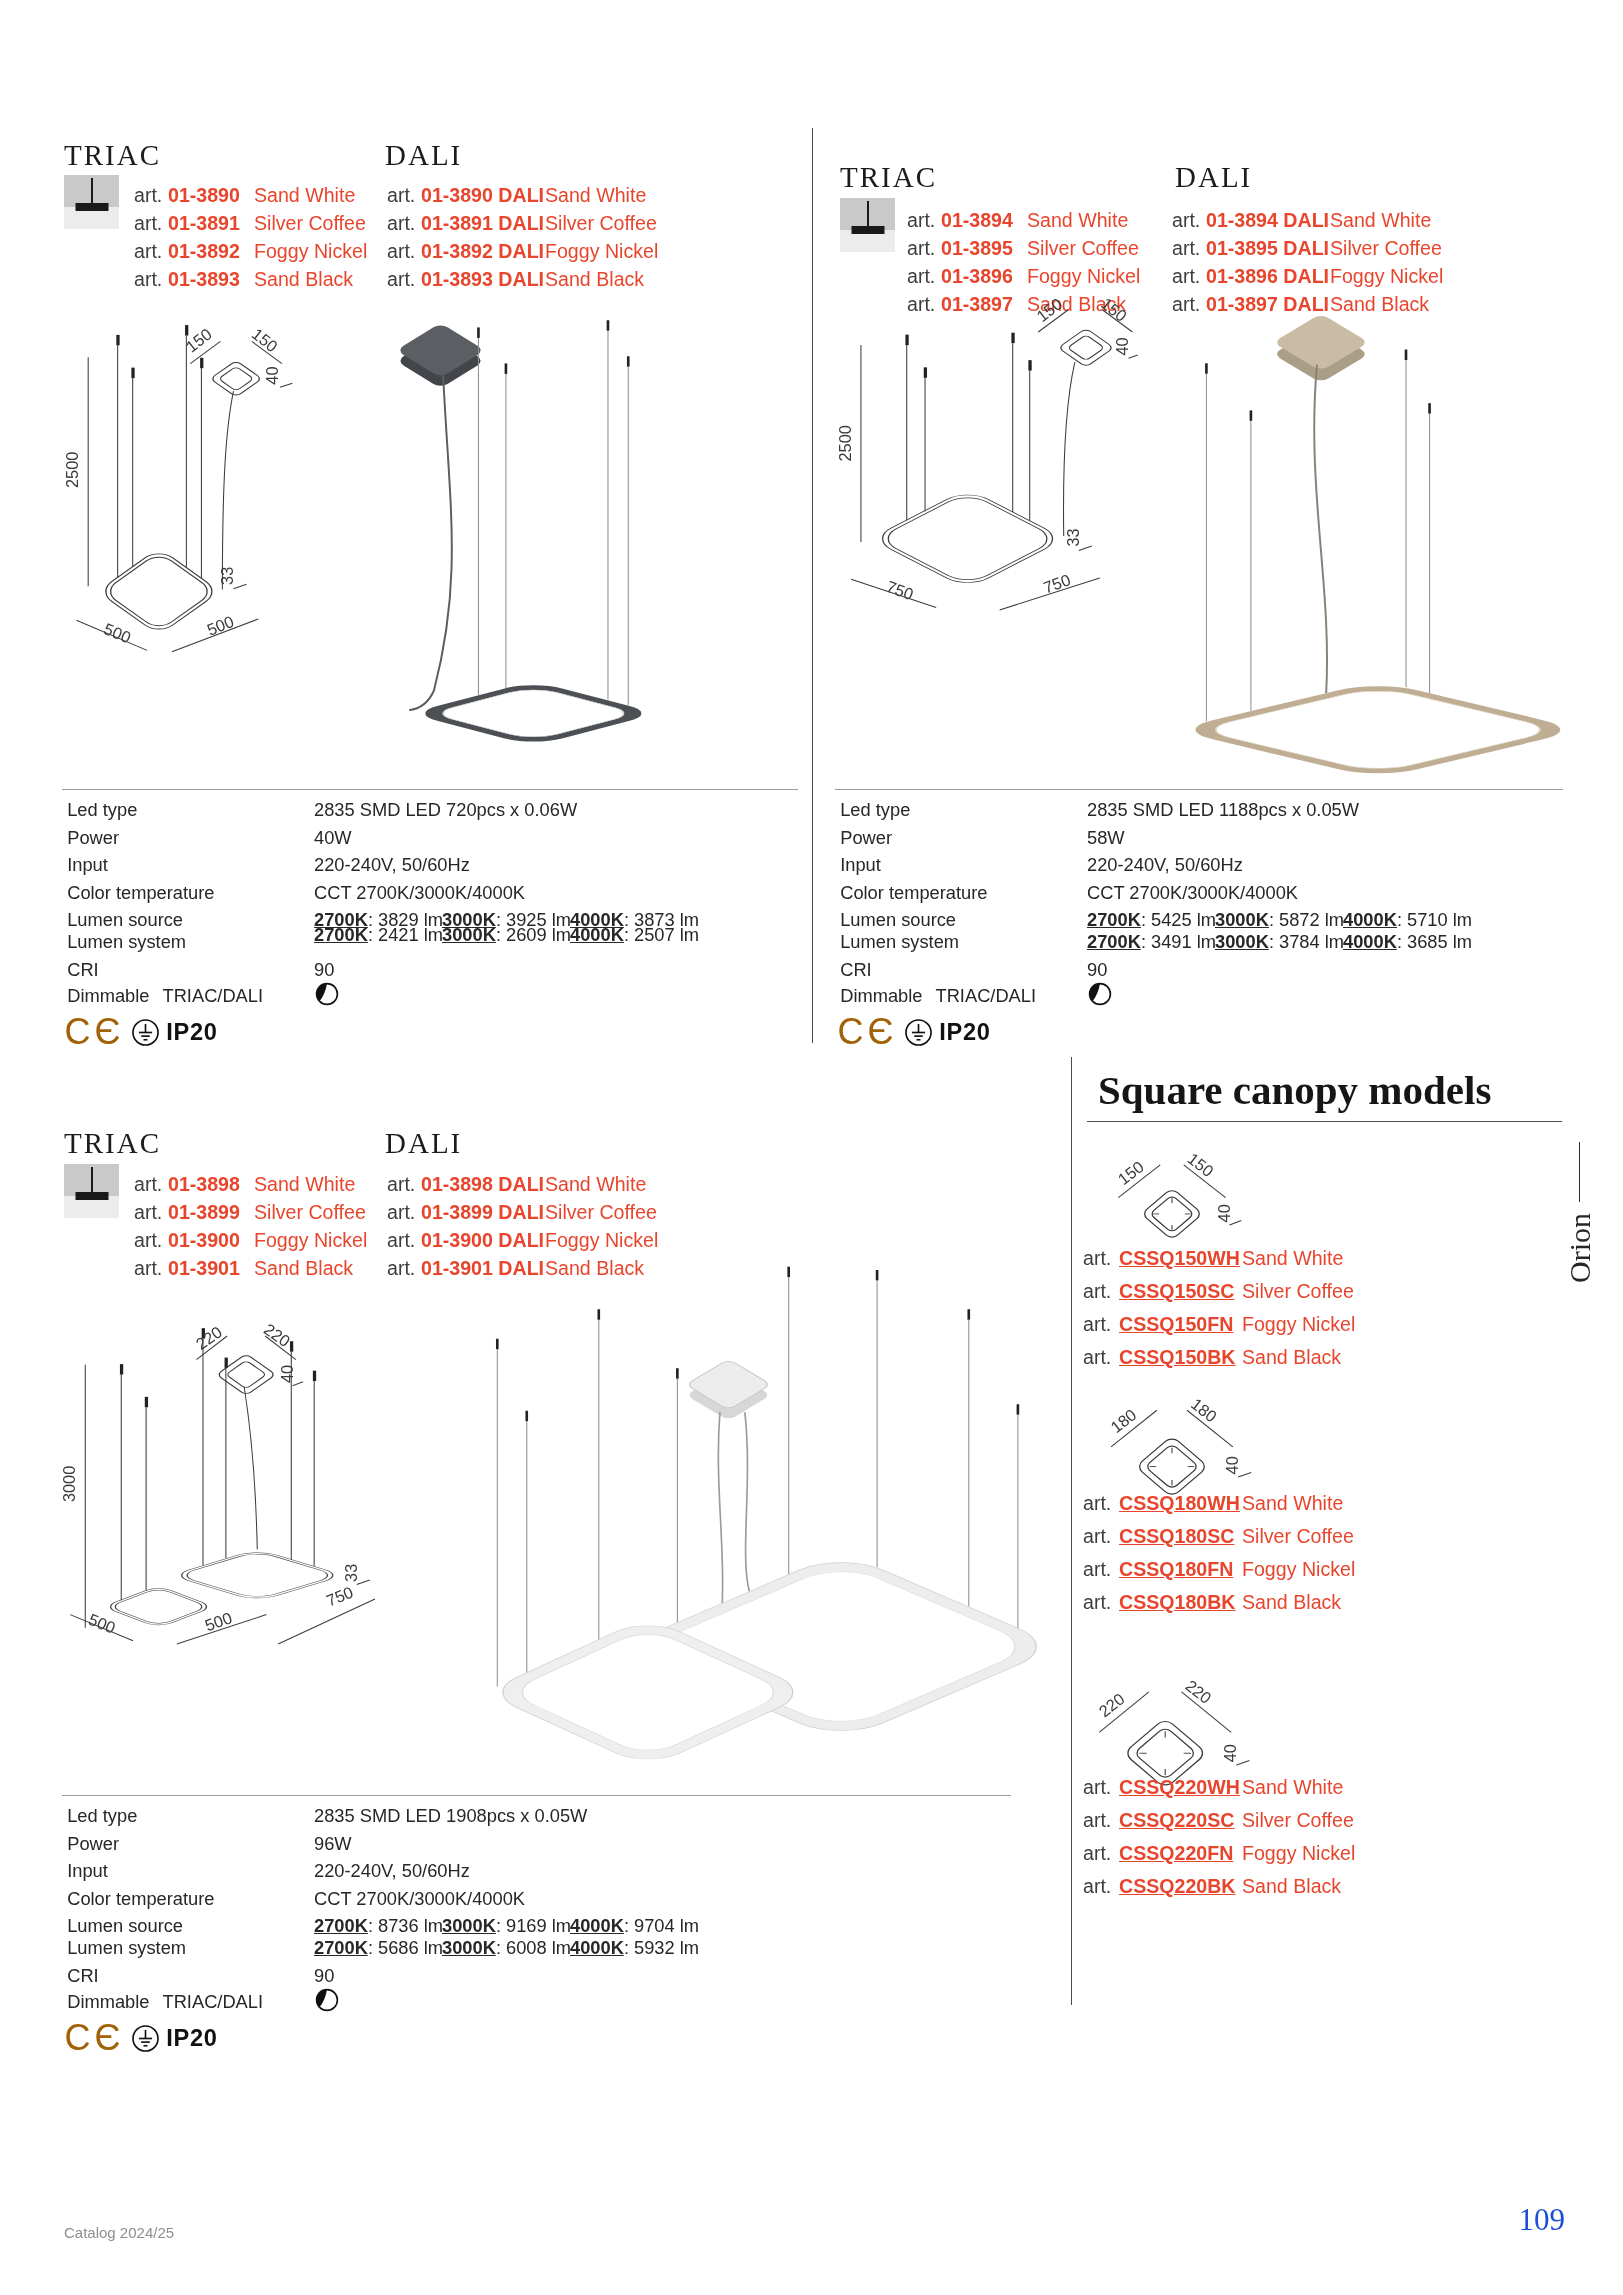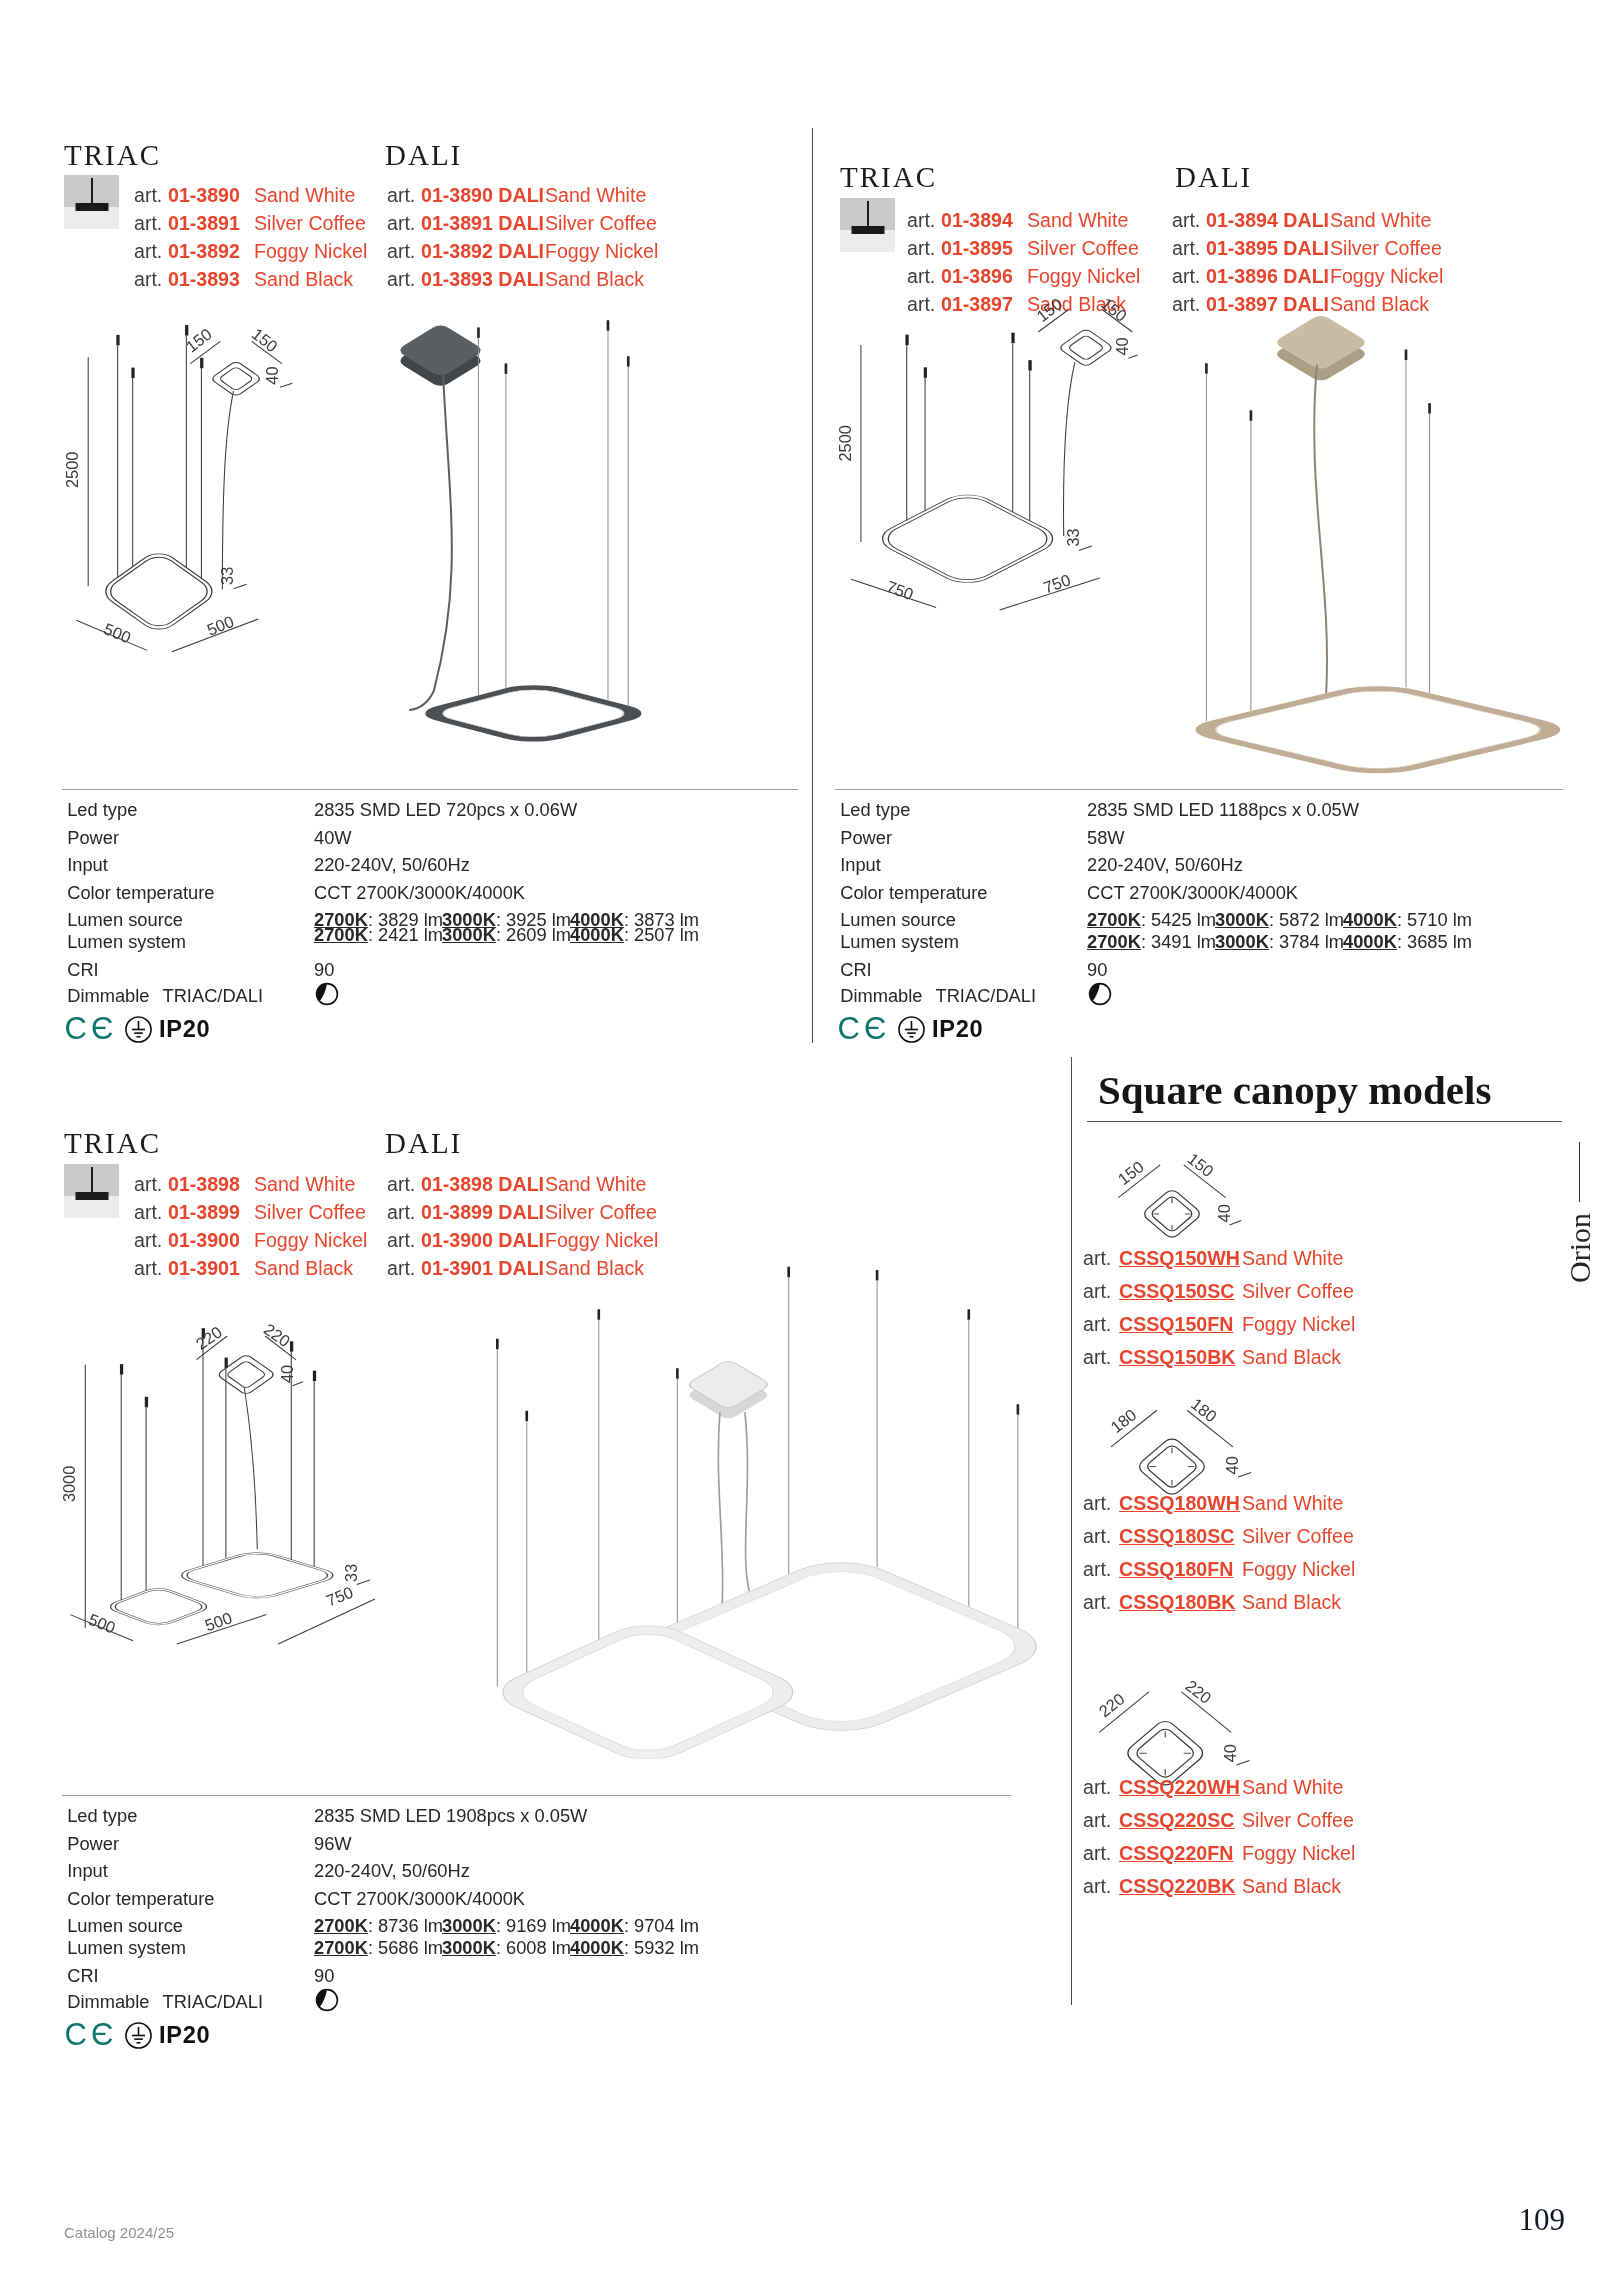--- a/index.html
+++ b/index.html
@@ -30,32 +30,32 @@
   .clist .code{ flex:0 0 123px;text-decoration:underline; }
 
   .spec{ position:absolute; border-top:1.3px solid #9b9b9b; font-size:18.3px; color:#272727; }
   .spec .lab{ position:absolute; left:5.2px; white-space:nowrap; }
   .spec .val{ position:absolute; left:252px; white-space:nowrap; }
   .spec .k{ font-weight:700;text-decoration:underline; }
   .lcell{ display:inline-block; width:128px; white-space:nowrap; }
   .lcell.last{ width:auto; }
 
   .ce-row{ position:absolute; display:flex; align-items:center; gap:6.5px; }
-  .ce{ font-size:31px; letter-spacing:3.9px; color:#0f766e; }
+  .ce{ font-size:36px; letter-spacing:3.9px; color:#a16207; }
   .ip{ font-size:23.6px; font-weight:700; color:#111; letter-spacing:0.7px; }
 
   .canopy-title{ font-size:41px; font-weight:700; color:#161616; }
   .rule{ position:absolute; height:1.3px; background:#4d4d4d; }
 
   .orion-inner{ position:absolute; display:flex; align-items:center; width:196px; height:39px;
                 transform:rotate(-90deg); transform-origin:0 0; font-size:30px; color:#262626; }
   .orion-line{ flex:0 0 60px; height:0; border-top:1.3px solid #2c2c2c; margin-left:10.5px; }
 
   .footer-left{ position:absolute; font-size:15px; color:#8f8f8f; }
-  .page-num{ position:absolute; font-size:31px; color:#0f172a; }
+  .page-num{ position:absolute; font-size:31px; color:#1d4ed8; }
 
   svg text.dim{ font-size:25px; fill:#3b3b3b; font-family:"Liberation Sans","DejaVu Sans",sans-serif; }
   svg .ln{ stroke:#3b3b3b; stroke-width:1.6; fill:none; }
   svg .ring{ stroke:#3b3b3b; stroke-width:2; fill:none; }
   svg .cap{ fill:#222; }
   svg .wire{ stroke:#8f8f8f; stroke-width:1.6; fill:none; }
 </style>
 </head>
 <body>
 

